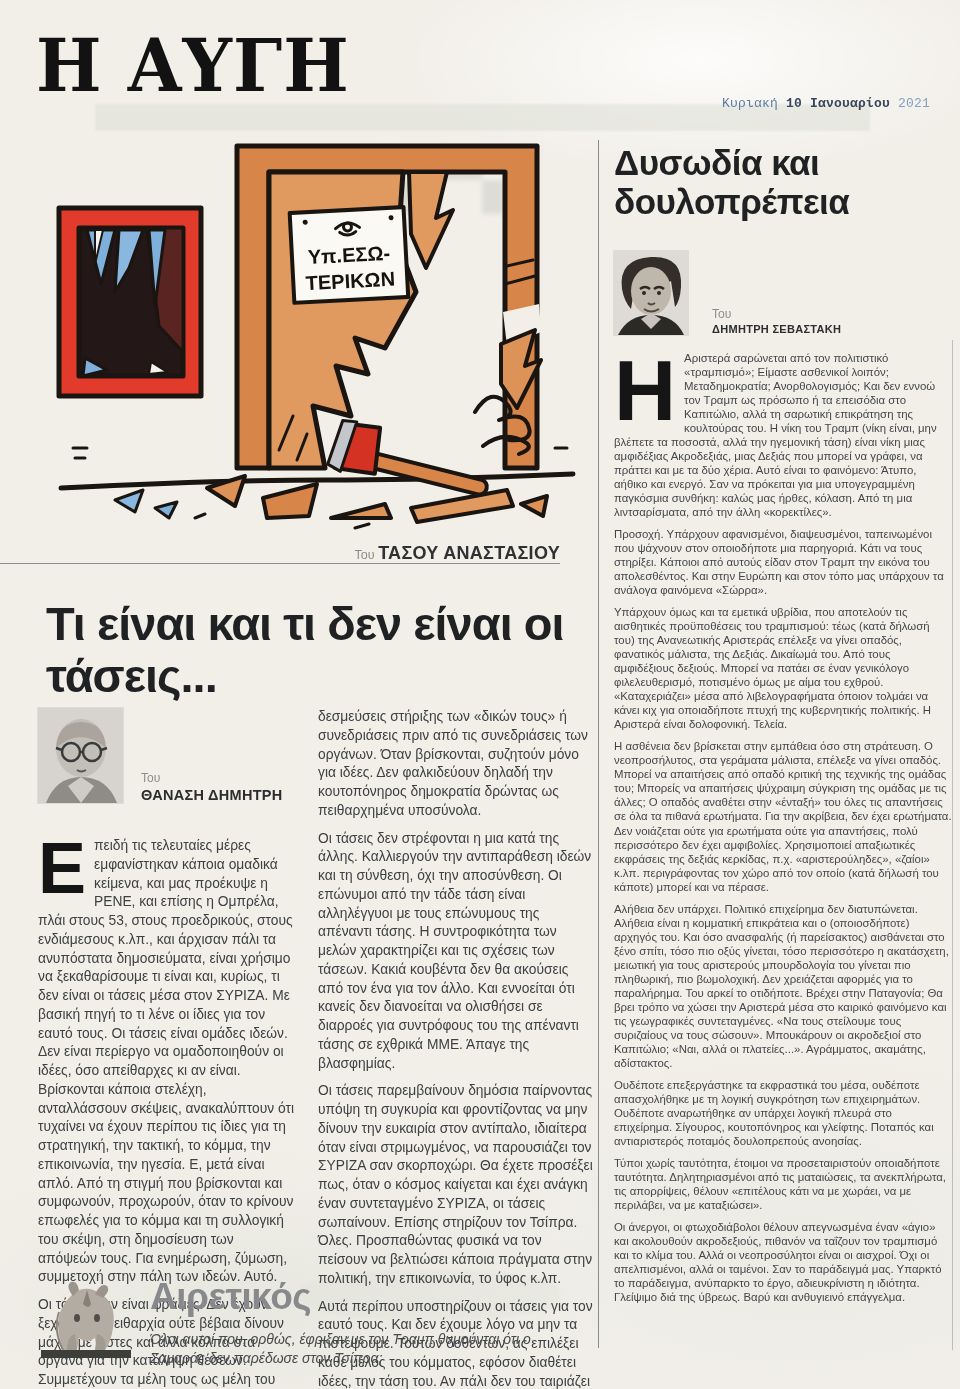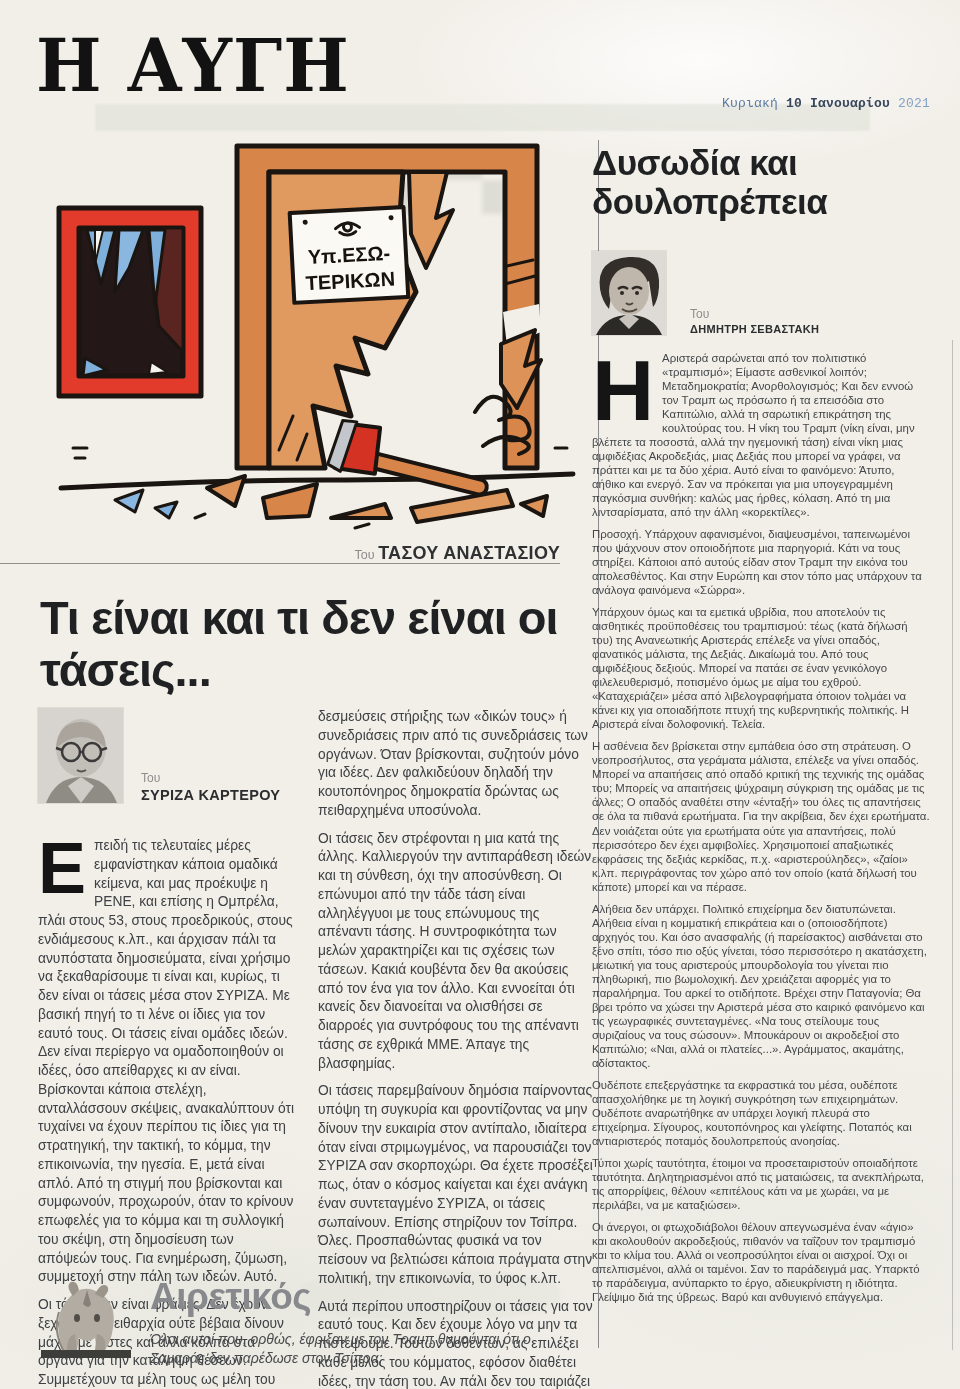--- a/index.html
+++ b/index.html
@@ -50,21 +50,21 @@
   .para{margin:0 0 9px 0;font-size:13.8px;line-height:1.36;color:#3e4144;}
   .dropcap{float:left;font-weight:bold;color:#151515;line-height:.8;margin:3px 8px 0 0;}
   .dc-left{font-size:72px;}
   .dc-right{font-size:86px;margin-top:5px;}
 
   
   #divider-v{left:598px;top:140px;width:1px;height:1208px;background:#6f7276;opacity:.8;}
   #edge-v{left:952px;top:340px;width:1px;height:1010px;background:#9b9e9f;opacity:.6;}
 
   
-  #right-article{left:592px;top:144px;width:338px;}
+  #right-article{left:614px;top:144px;width:338px;}
   #right-headline{font-size:35px;font-weight:bold;line-height:1.1;letter-spacing:-.5px;color:#1f2123;width:300px;}
   #right-article .byline{margin-top:30px;margin-bottom:16px;gap:24px;}
   #right-article .byline .who .nm{font-size:11px;}
   .rpara{margin:0 0 8px 0;font-size:11.4px;line-height:1.23;color:#44474a;}
 
   
   #heretic-title{left:150px;top:1276px;font-size:37px;font-weight:bold;color:#87898c;letter-spacing:-.5px;}
   #heretic-text{left:150px;top:1330px;width:385px;font-size:14px;line-height:1.35;font-style:italic;color:#494b4d;}
 
   svg text{font-family:"Liberation Sans","DejaVu Sans",sans-serif;}
@@ -140,40 +140,40 @@
 
       <path d="M420 296 q16 -26 32 -8 q10 12 -8 16 q26 -10 30 8 q4 14 -20 12 M428 330 q20 -16 42 -4 q10 6 -6 12" fill="none" stroke-width="4"></path>
     </g>
   </svg>
 </div>
 <div id="cartoon-caption" class="abs">
   <span>Του </span><b>ΤΑΣΟΥ ΑΝΑΣΤΑΣΙΟΥ</b>
 </div>
 <div id="rule-cartoon" class="abs"></div>
 
-<h1 id="left-headline" class="abs" style="margin:2px;">Τι είναι και τι δεν είναι οι τάσεις...</h1>
+<h1 id="left-headline" class="abs" style="margin:8px;">Τι είναι και τι δεν είναι οι τάσεις...</h1>
 
 <div id="left-cols" class="abs">
   <div class="colA">
     <div class="byline">
       <svg class="photo" width="85" height="95" viewBox="0 0 85 95">
         <rect width="85" height="95" fill="#d7d4d0"></rect>
         <rect width="85" height="95" fill="none"></rect>
         <ellipse cx="43" cy="40" rx="25" ry="29" fill="#c2beb8"></ellipse>
         <path d="M18 40 q25 -22 50 0 q-2 -26 -25 -26 q-23 0 -25 26" fill="#aaa49c"></path>
         <circle cx="33" cy="44" r="9" fill="none" stroke="#3a3a3a" stroke-width="2.5"></circle>
         <circle cx="54" cy="44" r="9" fill="none" stroke="#3a3a3a" stroke-width="2.5"></circle>
         <path d="M42 44 h3 M24 42 l-6 -2 M63 42 l6 -2" stroke="#3a3a3a" stroke-width="2.5" fill="none"></path>
         <path d="M39 62 q4 3 9 0" stroke="#55514c" stroke-width="2" fill="none"></path>
         <path d="M8 95 q10 -26 35 -26 q26 0 36 26 Z" fill="#8f8b85"></path>
         <path d="M30 78 l13 -9 13 9 -13 17 Z" fill="#cfccc7"></path>
       </svg>
       <div class="who">
         <div class="of">Του</div>
-        <div class="nm">ΣΥΡΙΖΑ ΚΑΡΤΕΡΟΥ</div>
+        <div class="nm">ΘΑΝΑΣΗ ΔΗΜΗΤΡΗ</div>
       </div>
     </div>
     <p class="para"><span class="dropcap dc-left">Ε</span><span>πειδή τις τελευταίες μέρες εμφανίστηκαν κάποια ομαδικά κείμενα, και μας προέκυψε η ΡΕΝΕ, και επίσης η Ομπρέλα, πλάι στους 53, στους προεδρικούς, στους ενδιάμεσους κ.λπ., και άρχισαν πάλι τα ανυπόστατα δημοσιεύματα, είναι χρήσιμο να ξεκαθαρίσουμε τι είναι και, κυρίως, τι δεν είναι οι τάσεις μέσα στον ΣΥΡΙΖΑ. Με βασική πηγή το τι λένε οι ίδιες για τον εαυτό τους. Οι τάσεις είναι ομάδες ιδεών. Δεν είναι περίεργο να ομαδοποιηθούν οι ιδέες, όσο απείθαρχες κι αν είναι. Βρίσκονται κάποια στελέχη, ανταλλάσσουν σκέψεις, ανακαλύπτουν ότι τυχαίνει να έχουν περίπου τις ίδιες για τη στρατηγική, την τακτική, το κόμμα, την επικοινωνία, την ηγεσία. Ε, μετά είναι απλό. Από τη στιγμή που βρίσκονται και συμφωνούν, προχωρούν, όταν το κρίνουν επωφελές για το κόμμα και τη συλλογική του σκέψη, στη δημοσίευση των απόψεών τους. Για ενημέρωση, ζύμωση, συμμετοχή στην πάλη των ιδεών. Αυτό.</span></p>
     <p class="para">Οι τάσεις δεν είναι φράξιες. Δεν έχουν ξεχωριστή πειθαρχία ούτε βέβαια δίνουν μάχες με λίστες και άλλα κόλπα στα όργανα για την κατάληψη θέσεων. Συμμετέχουν τα μέλη τους ως μέλη του κόμματος στις διαδικασίες, χωρίς εκ των προτέρων αποφάσεις,</p>
   </div>
   <div class="colB">
     <p class="para">δεσμεύσεις στήριξης των «δικών τους» ή συνεδριάσεις πριν από τις συνεδριάσεις των οργάνων. Όταν βρίσκονται, συζητούν μόνο για ιδέες. Δεν φαλκιδεύουν δηλαδή την κουτοπόνηρος δημοκρατία δρώντας ως πειθαρχημένα υποσύνολα.</p>
     <p class="para">Οι τάσεις δεν στρέφονται η μια κατά της άλλης. Καλλιεργούν την αντιπαράθεση ιδεών και τη σύνθεση, όχι την αποσύνθεση. Οι επώνυμοι από την τάδε τάση είναι αλληλέγγυοι με τους επώνυμους της απέναντι τάσης. Η συντροφικότητα των μελών χαρακτηρίζει και τις σχέσεις των τάσεων. Κακιά κουβέντα δεν θα ακούσεις από τον ένα για τον άλλο. Και εννοείται ότι κανείς δεν διανοείται να ολισθήσει σε διαρροές για συντρόφους του της απέναντι τάσης σε εχθρικά ΜΜΕ. Άπαγε της βλασφημίας.</p>
     <p class="para">Οι τάσεις παρεμβαίνουν δημόσια παίρνοντας υπόψη τη συγκυρία και φροντίζοντας να μην δίνουν την ευκαιρία στον αντίπαλο, ιδιαίτερα όταν είναι στριμωγμένος, να παρουσιάζει τον ΣΥΡΙΖΑ σαν σκορποχώρι. Θα έχετε προσέξει πως, όταν ο κόσμος καίγεται και έχει ανάγκη έναν συντεταγμένο ΣΥΡΙΖΑ, οι τάσεις σωπαίνουν. Επίσης στηρίζουν τον Τσίπρα. Όλες. Προσπαθώντας φυσικά να τον πείσουν να βελτιώσει κάποια πράγματα στην πολιτική, την επικοινωνία, το ύφος κ.λπ.</p>
     <p class="para">Αυτά περίπου υποστηρίζουν οι τάσεις για τον εαυτό τους. Και δεν έχουμε λόγο να μην τα πιστέψουμε. Τούτων δοθέντων, ας επιλέξει κάθε μέλος του κόμματος, εφόσον διαθέτει ιδέες, την τάση του. Αν πάλι δεν του ταιριάζει καμία, ας βρει μερικούς ομοϊδεάτες κι ας κάνουν μια δική τους. Διότι οι ιδέες χωρίς τάσεις είναι ορφανές...</p>

